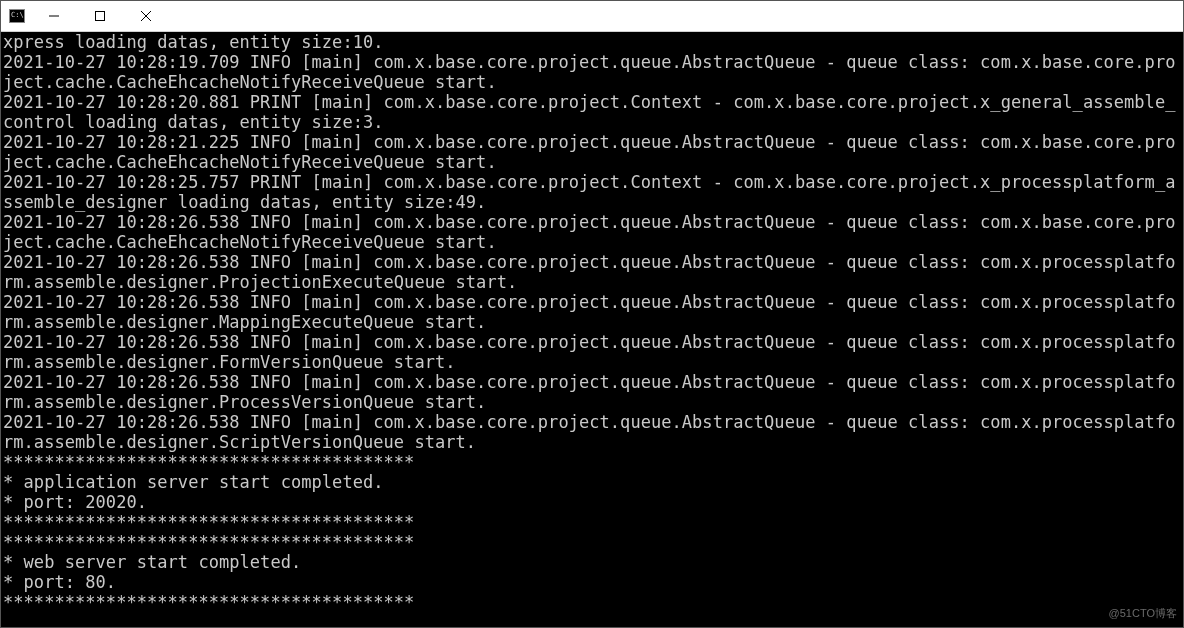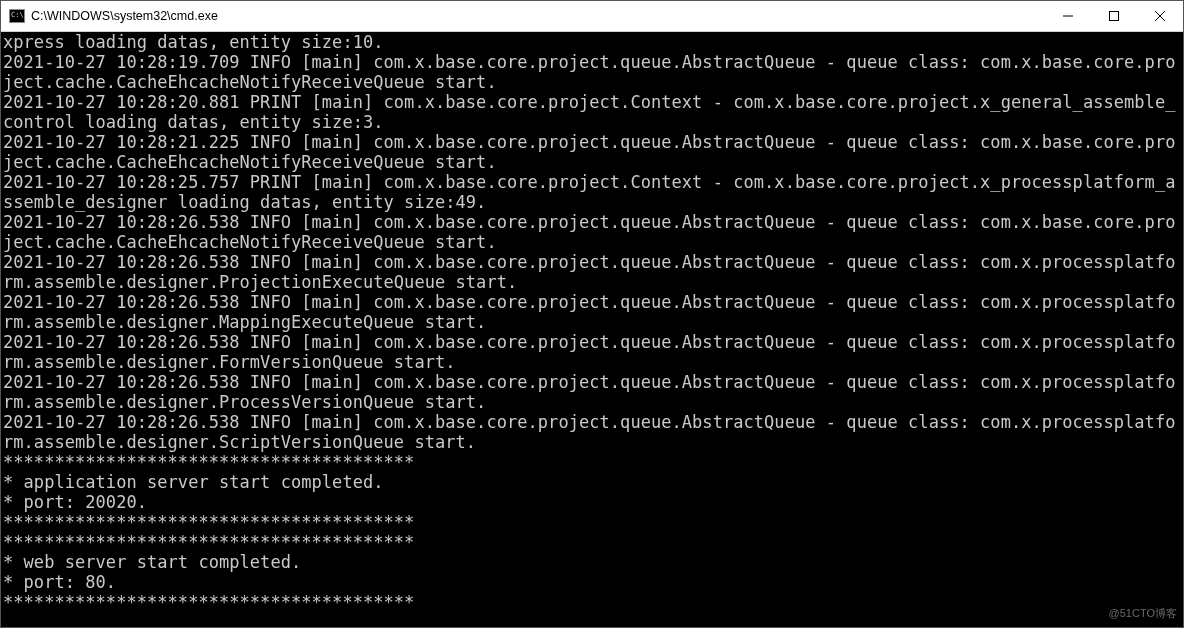--- a/index.html
+++ b/index.html
@@ -96,21 +96,20 @@
 <body>
 
 <div class="window">
   <div class="titlebar">
     <span class="titlebar-icon">
       <svg viewBox="0 0 16 16">
         <rect x="0.5" y="1.5" width="15" height="13" fill="#000" stroke="#888" stroke-width="1"></rect>
         <text x="2" y="9" font-size="7" fill="#ccc" font-family="monospace">C:\</text>
       </svg>
     </span>
-    <span class="titlebar-title">C:\WINDOWS\system32\cmd.exe</span>
     <div class="win-controls">
       <div class="win-btn">
         <svg viewBox="0 0 10 10">
             <line x1="0" y1="5" x2="10" y2="5"></line>
           </svg>
       </div>
       <div class="win-btn">
         <svg viewBox="0 0 10 10">
             <rect x="0.5" y="0.5" width="9" height="9"></rect>
           </svg>

